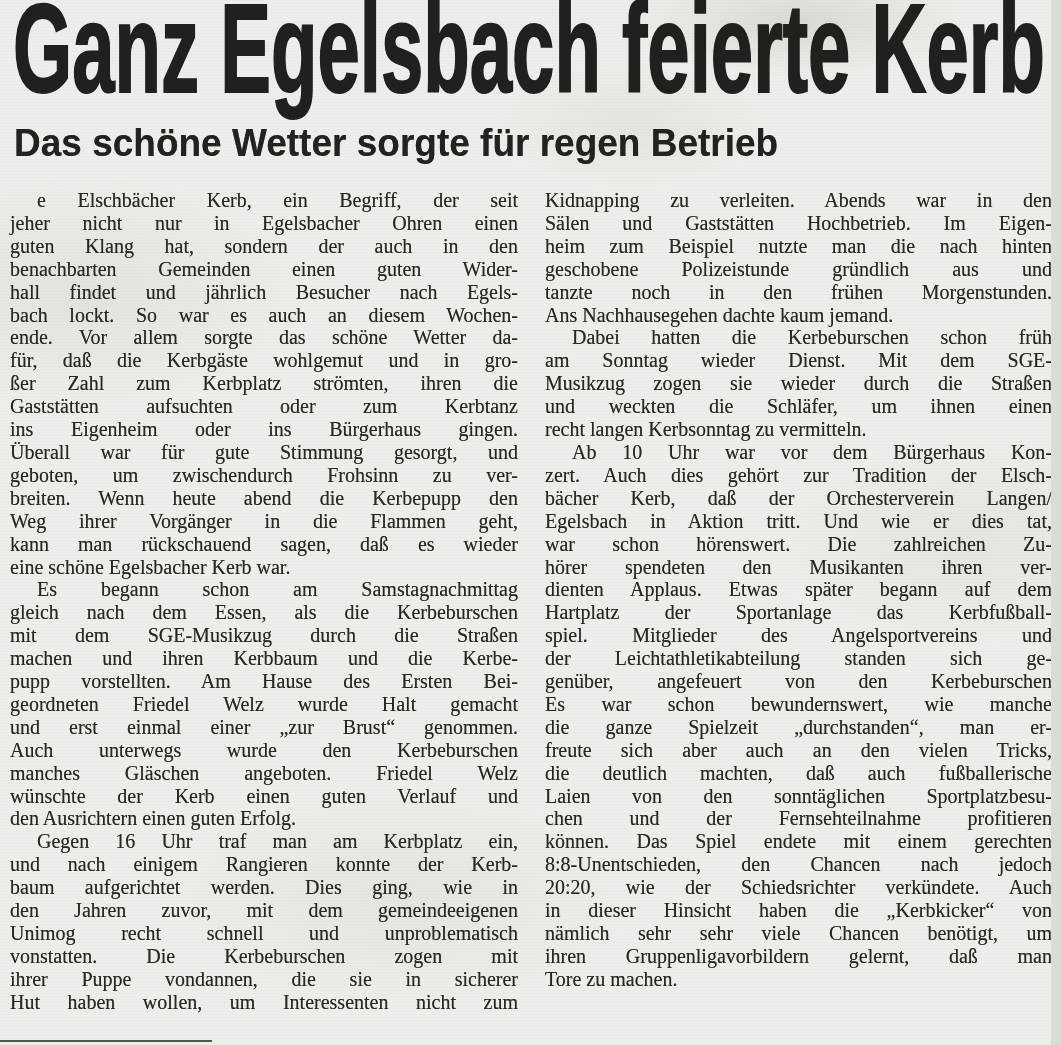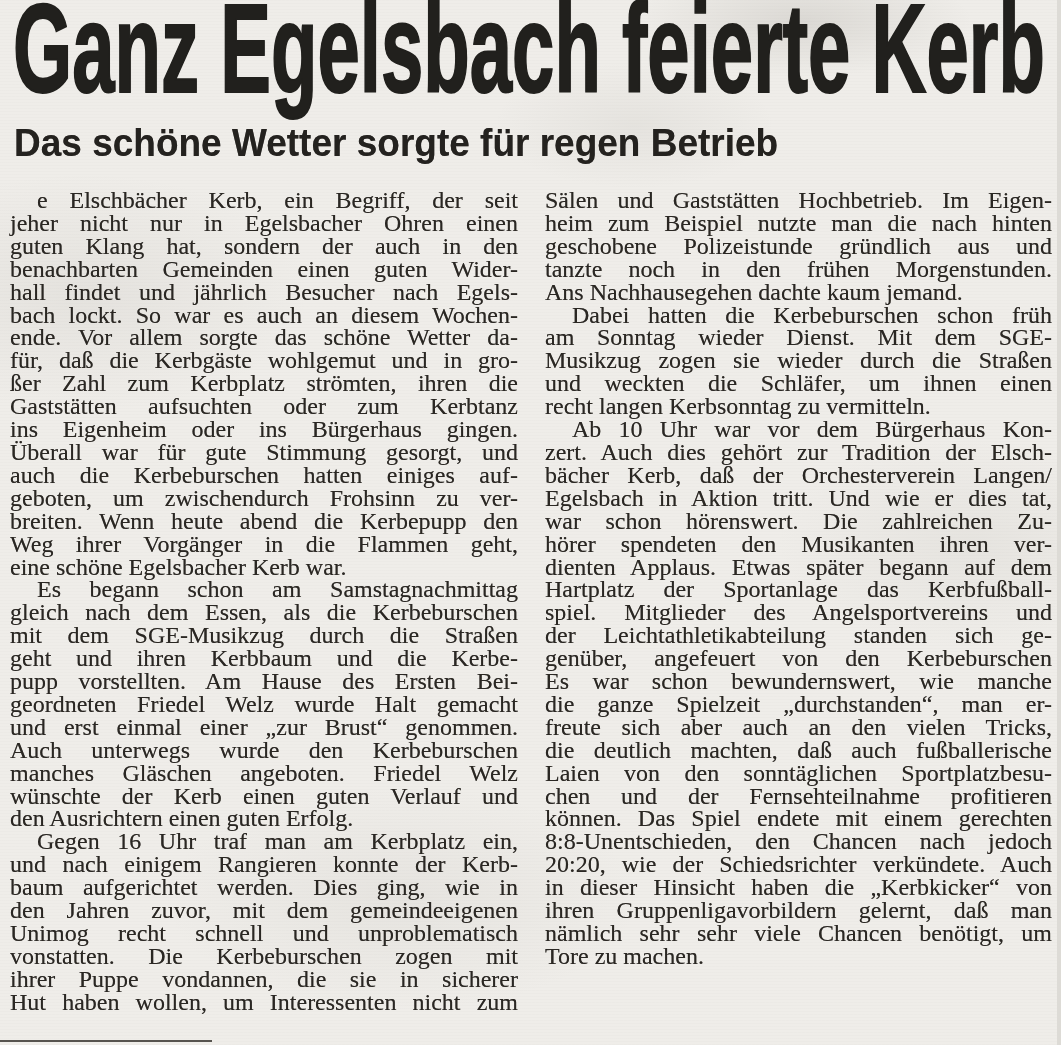--- a/index.html
+++ b/index.html
@@ -1,20 +1,19 @@
 <!DOCTYPE html>
 <html style="--paper: #efede9; --ink: #2a2723; --ink-head: #21201d;"><head>
 <meta charset="utf-8">
 <style>
   html,body { margin:0; padding:0; background:#dddbd6; }
   #page {
     position:relative; width:1051px; height:1045px; overflow:hidden;
     background: var(--paper, #efede9);
     font-family:"Liberation Serif", serif;
-    padding-left:6px;
   }
   
   #page::before {
     content:""; position:absolute; inset:0; pointer-events:none;
     background:
       radial-gradient(240px 80px at 76% 2%, rgba(148,144,137,.22), transparent 70%),
       radial-gradient(320px 170px at 8% 28%, rgba(158,154,147,.13), transparent 70%),
       radial-gradient(280px 150px at 92% 52%, rgba(158,154,147,.11), transparent 70%),
       radial-gradient(340px 160px at 38% 86%, rgba(158,154,147,.11), transparent 70%),
       radial-gradient(200px 90px at 60% 12%, rgba(158,154,147,.12), transparent 70%),
@@ -32,21 +31,21 @@
   .subhead {
     position:absolute; left:14px; top:123px; margin:0;
     font-family:"Liberation Sans", sans-serif; font-weight:700;
     font-size:37px; line-height:1.1; white-space:nowrap;
     transform:scaleY(1.04); transform-origin:0 0;
     color:#24221f;
     text-shadow:0 0 .6px rgba(36,34,31,.6);
   }
   .col {
     position:absolute; top:189px;
-    font-size:24px; line-height:22.9px;
+    font-size:20px; line-height:22.9px;
     color:var(--ink, #2a2723);
     text-shadow:0 0 .5px rgba(42,39,35,.55);
     font-family:Liberation Serif, serif;
   }
   .col-left  { left:10px;  width:508px; }
   .col-right { left:545px; width:507px; }
   .line { text-align:justify; text-align-last:justify; }
   .line.para-end { text-align-last:left; }
   .line.indent { text-indent:27px; }
   .bottom-rule {
@@ -68,47 +67,48 @@
       <div class="line">guten Klang hat, sondern der auch in den</div>
       <div class="line">benachbarten Gemeinden einen guten Wider-</div>
       <div class="line">hall findet und jährlich Besucher nach Egels-</div>
       <div class="line">bach lockt. So war es auch an diesem Wochen-</div>
       <div class="line">ende. Vor allem sorgte das schöne Wetter da-</div>
       <div class="line">für, daß die Kerbgäste wohlgemut und in gro-</div>
       <div class="line">ßer Zahl zum Kerbplatz strömten, ihren die</div>
       <div class="line">Gaststätten aufsuchten oder zum Kerbtanz</div>
       <div class="line">ins Eigenheim oder ins Bürgerhaus gingen.</div>
       <div class="line">Überall war für gute Stimmung gesorgt, und</div>
-      <div class="line">auch die Kerbeburschen hatten einiges auf-</div>
       <div class="line">geboten, um zwischendurch Frohsinn zu ver-</div>
       <div class="line">breiten. Wenn heute abend die Kerbepupp den</div>
       <div class="line">Weg ihrer Vorgänger in die Flammen geht,</div>
+      <div class="line">kann man rückschauend sagen, daß es wieder</div>
       <div class="line para-end">eine schöne Egelsbacher Kerb war.</div>
       <div class="line indent">Es begann schon am Samstagnachmittag</div>
       <div class="line">gleich nach dem Essen, als die Kerbeburschen</div>
       <div class="line">mit dem SGE-Musikzug durch die Straßen</div>
-      <div class="line">geht und ihren Kerbbaum und die Kerbe-</div>
+      <div class="line">machen und ihren Kerbbaum und die Kerbe-</div>
       <div class="line">pupp vorstellten. Am Hause des Ersten Bei-</div>
       <div class="line">geordneten Friedel Welz wurde Halt gemacht</div>
       <div class="line">und erst einmal einer „zur Brust“ genommen.</div>
       <div class="line">Auch unterwegs wurde den Kerbeburschen</div>
       <div class="line">manches Gläschen angeboten. Friedel Welz</div>
       <div class="line">wünschte der Kerb einen guten Verlauf und</div>
       <div class="line para-end">den Ausrichtern einen guten Erfolg.</div>
       <div class="line indent">Gegen 16 Uhr traf man am Kerbplatz ein,</div>
       <div class="line">und nach einigem Rangieren konnte der Kerb-</div>
       <div class="line">baum aufgerichtet werden. Dies ging, wie in</div>
       <div class="line">den Jahren zuvor, mit dem gemeindeeigenen</div>
       <div class="line">Unimog recht schnell und unproblematisch</div>
       <div class="line">vonstatten. Die Kerbeburschen zogen mit</div>
       <div class="line">ihrer Puppe vondannen, die sie in sicherer</div>
       <div class="line">Hut haben wollen, um Interessenten nicht zum</div>
     </div>
 
   <div class="col col-right">
+      <div class="line">Kidnapping zu verleiten. Abends war in den</div>
       <div class="line">Sälen und Gaststätten Hochbetrieb. Im Eigen-</div>
       <div class="line">heim zum Beispiel nutzte man die nach hinten</div>
       <div class="line">geschobene Polizeistunde gründlich aus und</div>
       <div class="line">tanzte noch in den frühen Morgenstunden.</div>
       <div class="line para-end">Ans Nachhausegehen dachte kaum jemand.</div>
       <div class="line indent">Dabei hatten die Kerbeburschen schon früh</div>
       <div class="line">am Sonntag wieder Dienst. Mit dem SGE-</div>
       <div class="line">Musikzug zogen sie wieder durch die Straßen</div>
       <div class="line">und weckten die Schläfer, um ihnen einen</div>
       <div class="line para-end">recht langen Kerbsonntag zu vermitteln.</div>
@@ -126,19 +126,19 @@
       <div class="line">Es war schon bewundernswert, wie manche</div>
       <div class="line">die ganze Spielzeit „durchstanden“, man er-</div>
       <div class="line">freute sich aber auch an den vielen Tricks,</div>
       <div class="line">die deutlich machten, daß auch fußballerische</div>
       <div class="line">Laien von den sonntäglichen Sportplatzbesu-</div>
       <div class="line">chen und der Fernsehteilnahme profitieren</div>
       <div class="line">können. Das Spiel endete mit einem gerechten</div>
       <div class="line">8:8-Unentschieden, den Chancen nach jedoch</div>
       <div class="line">20:20, wie der Schiedsrichter verkündete. Auch</div>
       <div class="line">in dieser Hinsicht haben die „Kerbkicker“ von</div>
+      <div class="line">nämlich sehr sehr viele Chancen benötigt, um</div>
       <div class="line">ihren Gruppenligavorbildern gelernt, daß man</div>
-      <div class="line">nämlich sehr sehr viele Chancen benötigt, um</div>
       <div class="line para-end">Tore zu machen.</div>
     </div>
 
   <div class="bottom-rule"></div>
 </div>
 
 </body></html>

